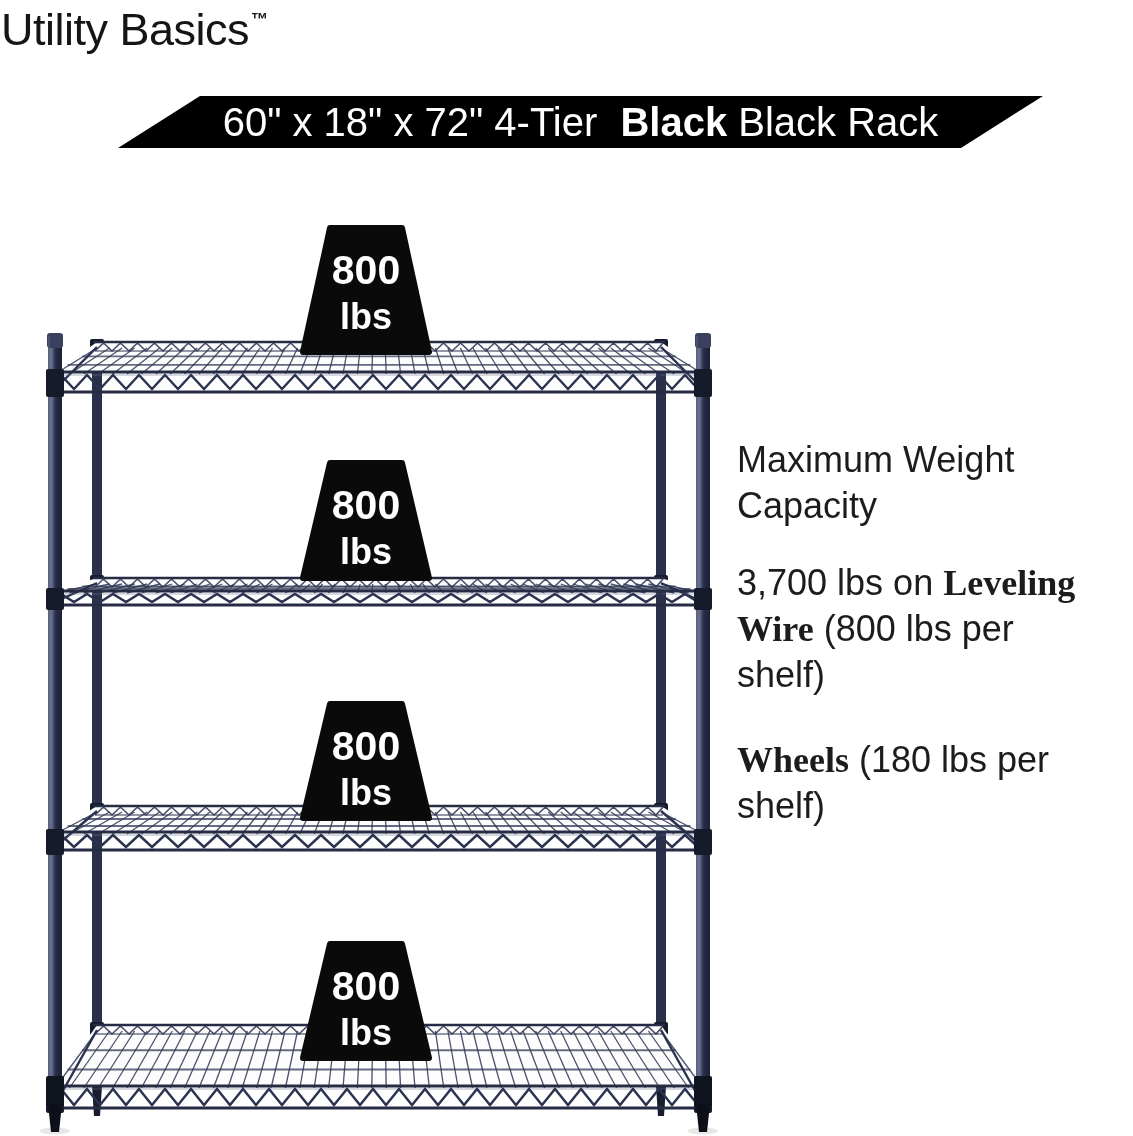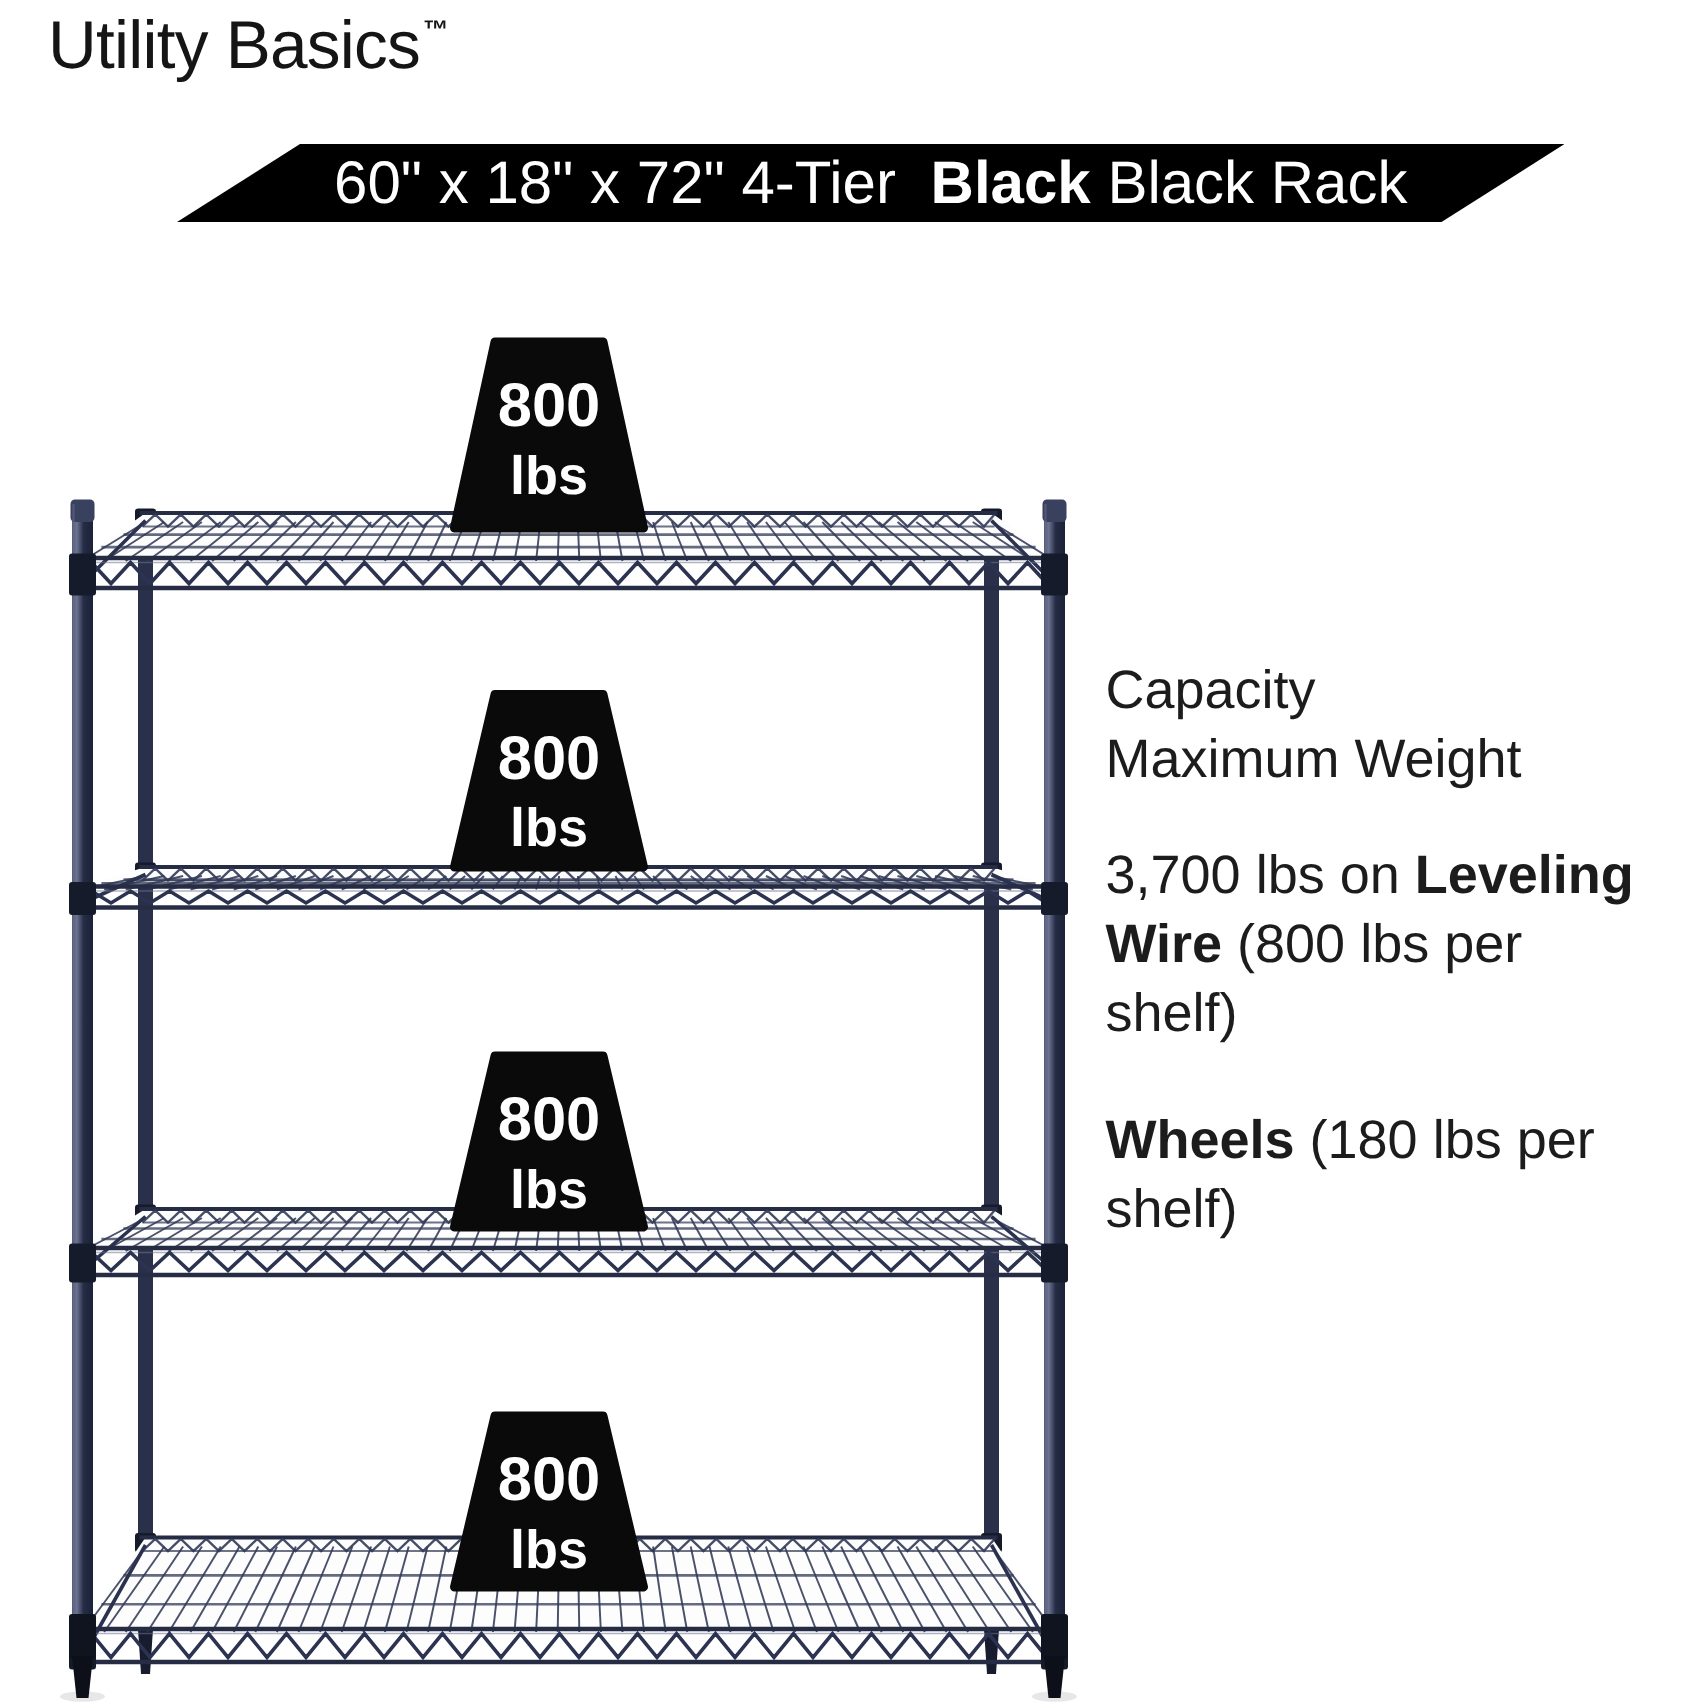--- a/index.html
+++ b/index.html
@@ -2,21 +2,21 @@
 <html><head>
 <meta charset="utf-8">
 <style>
   html,body{margin:0;padding:0;background:#fff;}
   .stage{
     position:relative;width:1133px;height:1136px;background:#ffffff;
     font-family:"Liberation Sans",sans-serif;overflow:hidden;
   }
   
   .logo{
-    position:absolute;left:32px;top:4px;
+    position:absolute;left:1px;top:4px;
     font-size:45px;font-weight:500;color:#151515;letter-spacing:-0.5px;
     white-space:nowrap;
   }
   .logo sup{font-size:17px;font-weight:600;position:relative;top:-4px;margin-left:2px;}
   
   .banner{
     position:absolute;left:118px;top:96px;width:925px;height:52px;
     clip-path:polygon(82px 0,925px 0,843px 52px,0 52px);
     color:#ffffff;font-size:40px;line-height:53px;text-align:center;
     white-space:nowrap;
@@ -24,21 +24,21 @@
   .banner b{font-weight:700;margin-left:12px;}
   
   .info{
     position:absolute;left:737px;top:437px;color:#1c1c1c;
     font-size:36px;line-height:46px;font-weight:400;
   }
   .info .para{margin:0;}
   .info .m1{margin-bottom:31px;}
   .info .m2{margin-bottom:39px;}
   .info .line{white-space:nowrap;}
-  .info b{font-weight:700;}
+  .info b{font-weight:700;font-family:Liberation Serif, serif;}
   
   .rack-svg{position:absolute;left:0;top:0;}
   .badge-num{font:700 41px "Liberation Sans",sans-serif;fill:#ffffff;text-anchor:middle;}
   .badge-unit{font:700 36px "Liberation Sans",sans-serif;fill:#ffffff;text-anchor:middle;}
 </style>
 </head>
 <body>
 
 <div class="stage">
 
@@ -346,22 +346,22 @@
       <g>
         <polygon points="330,944 402,944 429,1058 303,1058" fill="#0a0a0a" stroke="#0a0a0a" stroke-width="6" stroke-linejoin="round"></polygon>
         <text class="badge-num" x="366" y="1000">800</text>
         <text class="badge-unit" x="366" y="1045">lbs</text>
       </g>
     </g>
   </svg>
 
   <div class="info">
     <div class="para m1">
+      <div class="line">Maximum Weight</div>
       <div class="line">Capacity</div>
-      <div class="line">Maximum Weight</div>
     </div>
     <div class="para m2">
       <div class="line"><span>3,700 lbs on </span><b>Leveling</b></div>
       <div class="line"><b>Wire</b><span> (800 lbs per</span></div>
       <div class="line">shelf)</div>
     </div>
     <div class="para">
       <div class="line"><b>Wheels</b><span> (180 lbs per</span></div>
       <div class="line">shelf)</div>
     </div>

